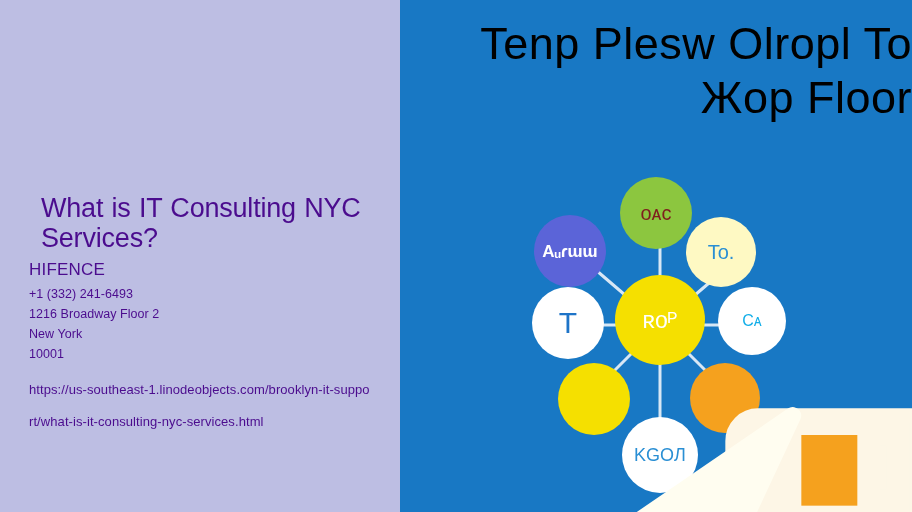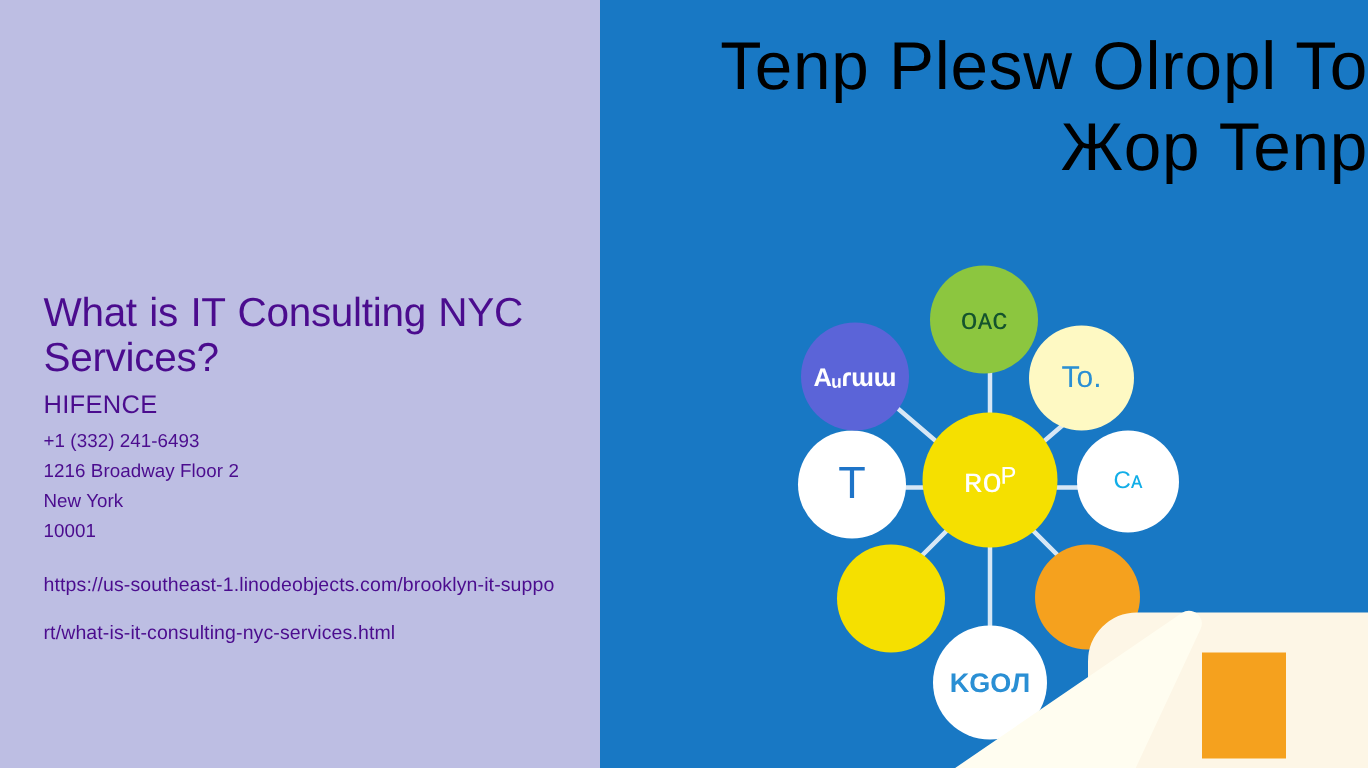--- a/index.html
+++ b/index.html
@@ -32,21 +32,21 @@
     left: 29px;
     top: 193px;
     width: 345px;
   }
   .headline {
     font-size: 27px;
     line-height: 1.12;
     font-weight: 400;
     color: #4b0c8e;
     letter-spacing: -0.2px;
-    margin: 0 0 6px 0;
+    margin: 0 0 6px 12px;
     word-spacing: 1px;
   }
   .org-name {
     font-size: 17px;
     color: #4b0c8e;
     line-height: 1.25;
     margin: 0 0 3px 0;
     letter-spacing: 0.2px;
   }
   .contact-line {
@@ -143,42 +143,42 @@
       <div class="contact-line">New York</div>
       <div class="contact-line">10001</div>
       <div class="url-block">https://us-southeast-1.linodeobjects.com/brooklyn-it-support/what-is-it-consulting-nyc-services.html</div>
     </div>
   </div>
 
   <div class="right-panel">
 
     <div class="poster-title">
       <span class="tline1">Tenp Plesw Olropl  To</span>
-      <span class="tline2">Жop Tenp</span>
+      <span class="tline2">Жop Floor</span>
     </div>
 
     <div class="diagram">
       <svg viewBox="0 0 320 340">
         <g stroke="#e8f1fa" stroke-width="3" stroke-linecap="round" opacity="0.92">
           <line x1="160" y1="160" x2="160" y2="58"></line>
           <line x1="160" y1="160" x2="230" y2="100"></line>
           <line x1="160" y1="160" x2="250" y2="160"></line>
           <line x1="160" y1="160" x2="232" y2="232"></line>
           <line x1="160" y1="160" x2="160" y2="290"></line>
           <line x1="160" y1="160" x2="88" y2="232"></line>
           <line x1="160" y1="160" x2="70" y2="160"></line>
           <line x1="160" y1="160" x2="90" y2="100"></line>
         </g>
       </svg>
 
       <div class="node" style="left:115px; top:110px; width:90px; height:90px; background:#f5e000; font-size:23px; color:#ffffff;">
         <span class="node-label">ʀoᴾ</span>
       </div>
 
-      <div class="node" style="left:120px; top:12px; width:72px; height:72px; background:#8cc63f; color:#14532d; font-size:20px;">
+      <div class="node" style="left:120px; top:12px; width:72px; height:72px; background:#8cc63f; color:#7f1d1d; font-size:20px;">
         <span class="node-label">ᴏᴀᴄ</span>
       </div>
 
       <div class="node" style="left:186px; top:52px; width:70px; height:70px; background:#fef9c3; color:#2a8fd4; font-size:20px;">
         <span class="node-label">To.</span>
       </div>
 
       <div class="node" style="left:218px; top:122px; width:68px; height:68px; background:#ffffff; color:#12aee8; font-size:16px;">
         <span class="node-label">Cᴀ</span>
       </div>
@@ -187,21 +187,21 @@
         <span>
           <svg class="node-icon-svg" width="34" height="34" viewBox="0 0 24 24" fill="none" stroke="#fdf6e6" stroke-width="1.7">
             <rect x="3.5" y="3.5" width="17" height="17" rx="1.6" fill="#fdf6e6" stroke="#fdf6e6"></rect>
             <rect x="7.5" y="3.8" width="9" height="7" fill="#f5a11e"></rect>
             <rect x="13.4" y="4.6" width="2.2" height="5" fill="#fdf6e6"></rect>
             <rect x="7" y="13.2" width="10" height="7" fill="#f5a11e"></rect>
           </svg>
         </span>
       </div>
 
-      <div class="node" style="left:122px; top:252px; width:76px; height:76px; background:#ffffff; color:#2a8fd4; font-size:18px; font-weight:bold;">
+      <div class="node" style="left:122px; top:252px; width:76px; height:76px; background:#ffffff; color:#2a8fd4; font-size:18px; font-weight:normal;">
         <span class="node-label">KGOЛ</span>
       </div>
 
       <div class="node" style="left:58px; top:198px; width:72px; height:72px; background:#f5e000;">
         <span>
           <svg class="node-icon-svg" width="38" height="34" viewBox="0 0 30 26" fill="none" stroke="#fffdf0" stroke-width="1.6" stroke-linejoin="round">
             <path d="M22 2 L15 17 L12 12 L3 15 Z" fill="#fffdf0"></path>
             <path d="M3 15 L27 12 L12 20 Z" fill="#fffdf0"></path>
           </svg>
         </span>

